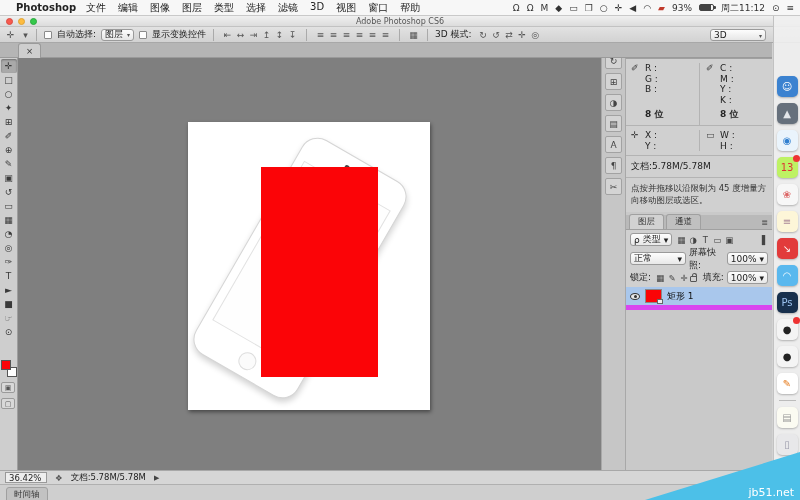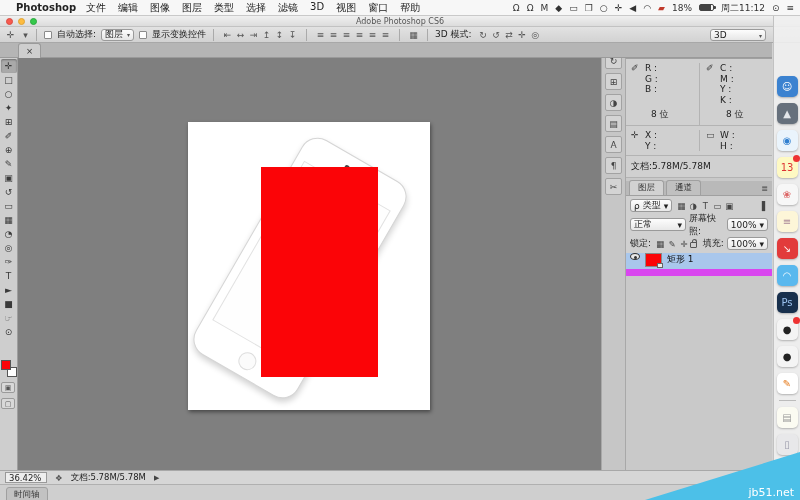--- a/index.html
+++ b/index.html
@@ -94,37 +94,37 @@
           border-radius:3px 3px 0 0; margin-right:2px; font-size:8.5px; color:#333; }
   .ptab.active { background:#d2d2d2; }
   .pmenu { position:absolute; right:4px; top:3px; font-size:8px; color:#555; }
 
   .info-body { background:#d0d0d0; padding:4px 5px 0 5px; }
   .info-grid { display:flex; }
   .info-col { width:50%; display:flex; gap:4px; }
   .info-col + .info-col { border-left:1px solid #b3b3b3; padding-left:6px; }
   .ico { color:#444; font-size:9px; width:10px; }
   .lblcol div { line-height:10.5px; color:#222; }
-  .bit { margin:3px 0 4px 20px; color:#222; }
+  .bit { margin:3px 0 4px 14px; color:#222;font-weight:bold; }
   .hline { border-top:1px solid #b3b3b3; margin:0 -5px; }
   .info-row2 { display:flex; padding:4px 0; }
   .docline { padding:4px 0; }
   .tip { padding:4px 0 6px 0; line-height:12px; color:#333; font-size:8.5px; }
 
   .lp-row { display:flex; align-items:center; gap:3px; padding:2px 4px; height:19px; }
   .fbtn,.lbtn { width:12px; text-align:center; color:#444; font-size:8.5px; }
   .ftoggle { margin-left:auto; }
   .field { background:linear-gradient(#fdfdfd,#e8e8e8); border:1px solid #9a9a9a; border-radius:3px;
            height:13px; display:inline-flex; align-items:center; padding:0 3px; gap:3px; }
   .lockshape { width:7px; height:6px; border:1px solid #555; border-radius:1px; position:relative; margin-top:3px; }
   .lockshape::before { content:""; position:absolute; top:-4px; left:1px; width:3px; height:3px;
                        border:1px solid #555; border-bottom:none; border-radius:3px 3px 0 0; }
 
-  .layer-row { display:flex; gap:5px; height:23px; padding:0 4px;
-               border-bottom:7px solid #d946ef; background:#cfcfcf; }
+  .layer-row { display:flex; align-items:center; gap:5px; height:23px; padding:0 4px;
+               border-bottom:5px solid #d946ef; background:#cfcfcf; }
   .eye { width:10px; height:7px; border:1px solid #333; border-radius:50%; position:relative; background:#e8e8e8; }
   .eye::after { content:""; position:absolute; left:3px; top:1.5px; width:3px; height:3px; background:#333; border-radius:50%; }
   .thumb { width:17px; height:14px; border:1px solid #888; background:#fff; position:relative; }
   .thumb .shape-badge { position:absolute; right:-2px; bottom:-2px; width:6px; height:5px;
                         background:#eee; border:1px solid #666; }
   .thumb .mini-phone { position:absolute; left:4px; top:2px; width:6px; height:10px;
                        border:1px solid #999; border-radius:1px; transform:rotate(30deg); background:#fdfdfd; }
   .layer-name { font-size:9px; color:#111; }
 
   
@@ -180,21 +180,21 @@
       <span class="status-icon">Ω</span>
       <span class="status-icon">M</span>
       <span class="status-icon">◆</span>
       <span class="status-icon">▭</span>
       <span class="status-icon">❐</span>
       <span class="status-icon">○</span>
       <span class="status-icon">✛</span>
       <span class="status-icon">◀</span>
       <span class="status-icon">◠</span>
       <span class="status-icon" style="color: rgb(192, 57, 43);">▰</span>
-      <span class="status-icon txt">18%</span>
+      <span class="status-icon txt">93%</span>
       <span class="status-icon battery"></span>
       <span class="status-icon txt">周二11:12</span>
       <span class="status-icon">⊙</span>
       <span class="status-icon">≡</span>
     </span>
 </div>
 
 <div class="titlebar">
   <span class="lights">
     <span class="light red"></span>
@@ -358,20 +358,21 @@
         <span class="ico">▭</span>
         <span class="lblcol">
           <div>W :</div>
           <div>H :</div>
         </span>
       </div>
     </div>
     <div class="hline"></div>
     <div class="docline">文档:5.78M/5.78M</div>
     <div class="hline"></div>
+    <div class="tip">点按并拖移以沿限制为 45 度增量方向移动图层或选区。</div>
   </div>
 
   <div class="ptabs" style="margin-top:3px">
     <span class="ptab active">图层</span>
     <span class="ptab">通道</span>
     <span class="pmenu">≣</span>
   </div>
   <div style="background:#d0d0d0">
     <div class="lp-row">
       <span class="field">
@@ -421,21 +422,21 @@
       </span>
       <span class="layer-name">矩形 1</span>
     </div>
   </div>
 </div>
 
 <div class="dock">
     <span class="dock-icon" style="background: rgb(59, 130, 208); color: rgb(255, 255, 255);">☺</span>
     <span class="dock-icon" style="background: rgb(102, 112, 124); color: rgb(227, 230, 234);">▲</span>
     <span class="dock-icon" style="background: rgb(234, 244, 252); color: rgb(47, 127, 208);">◉</span>
-    <span class="dock-icon" style="background: #fef9c3; color: rgb(221, 51, 51);">13<i class="badge"></i></span>
+    <span class="dock-icon" style="background: #bef264; color: rgb(221, 51, 51);">13<i class="badge"></i></span>
     <span class="dock-icon" style="background: rgb(247, 247, 247); color: rgb(221, 102, 102);">❀</span>
     <span class="dock-icon" style="background: rgb(253, 246, 216); color: rgb(170, 136, 153);">≡</span>
     <span class="dock-icon" style="background: rgb(226, 59, 59); color: rgb(255, 255, 255);">↘</span>
     <span class="dock-icon" style="background: rgb(89, 184, 238); color: rgb(255, 255, 255);">◠</span>
     <span class="dock-icon" style="background: rgb(24, 48, 77); color: rgb(156, 195, 240);">Ps</span>
     <span class="dock-icon" style="background: rgb(244, 244, 244); color: rgb(34, 34, 34);">●<i class="badge"></i></span>
     <span class="dock-icon" style="background: rgb(244, 244, 244); color: rgb(34, 34, 34);">●</span>
     <span class="dock-icon" style="background: rgb(255, 255, 255); color: rgb(230, 126, 34);">✎</span>
     <span class="dock-icon sep"></span>
     <span class="dock-icon" style="background: rgb(251, 251, 242); color: rgb(153, 153, 153);">▤</span>

